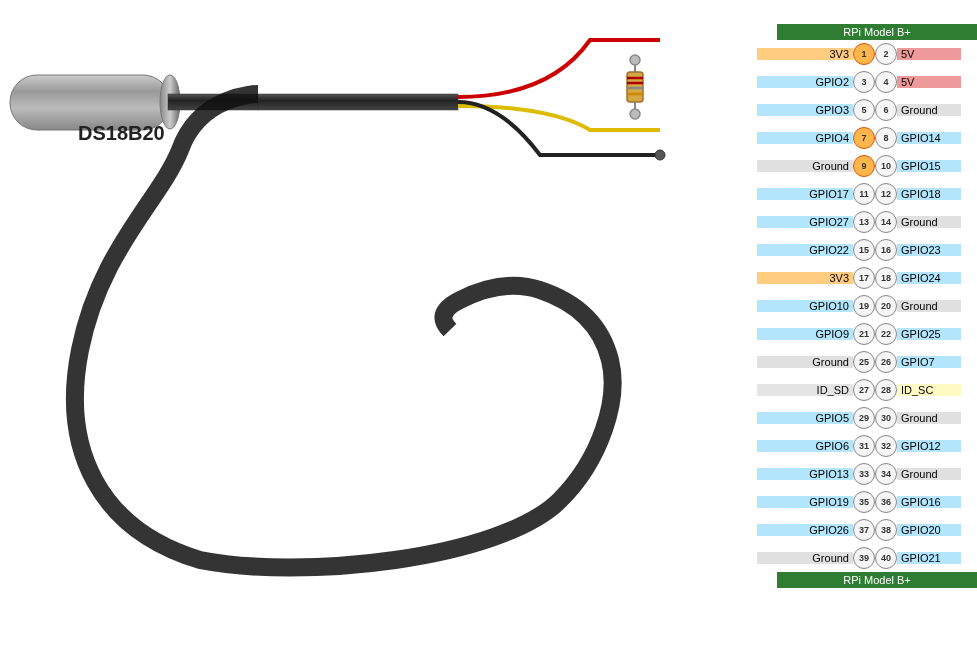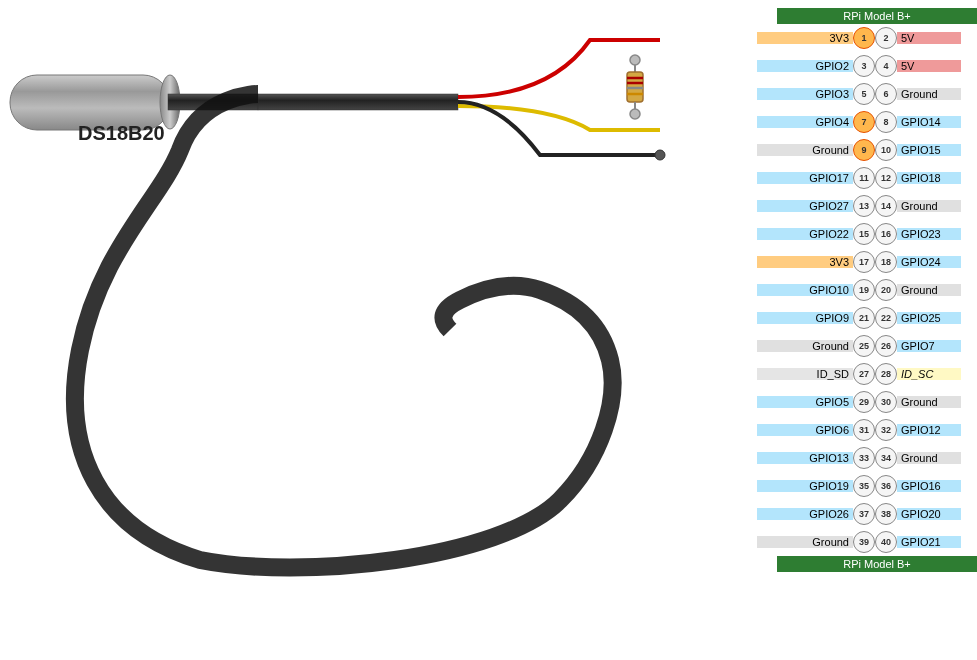--- a/index.html
+++ b/index.html
@@ -63,34 +63,34 @@
 
     .pin-label-right {
       width: 64px;
       text-align: left;
       padding-left: 4px;
       font-size: 11px;
     }
     .pin-label-right.power-5v { background: #ef9a9a; }
     .pin-label-right.ground { background: #e0e0e0; }
     .pin-label-right.gpio { background: #b3e5fc; }
-    .pin-label-right.special { background: #fff9c4; font-style: italic; }
+    .pin-label-right.special { background: #fff9c4; }
 
     svg.diagram {
       position: absolute;
       left: 0;
       top: 0;
       width: 760px;
       height: 660px;
     }
 
     .gpio-container {
       position: absolute;
       right: 0;
-      top: 8px;
+      top: 24px;
     }
 
     .rows-wrap {
       margin-left: 20px;
     }
   </style>
 </head>
 <body>
 
 <svg class="diagram" viewBox="0 0 760 660" xmlns="http://www.w3.org/2000/svg">

